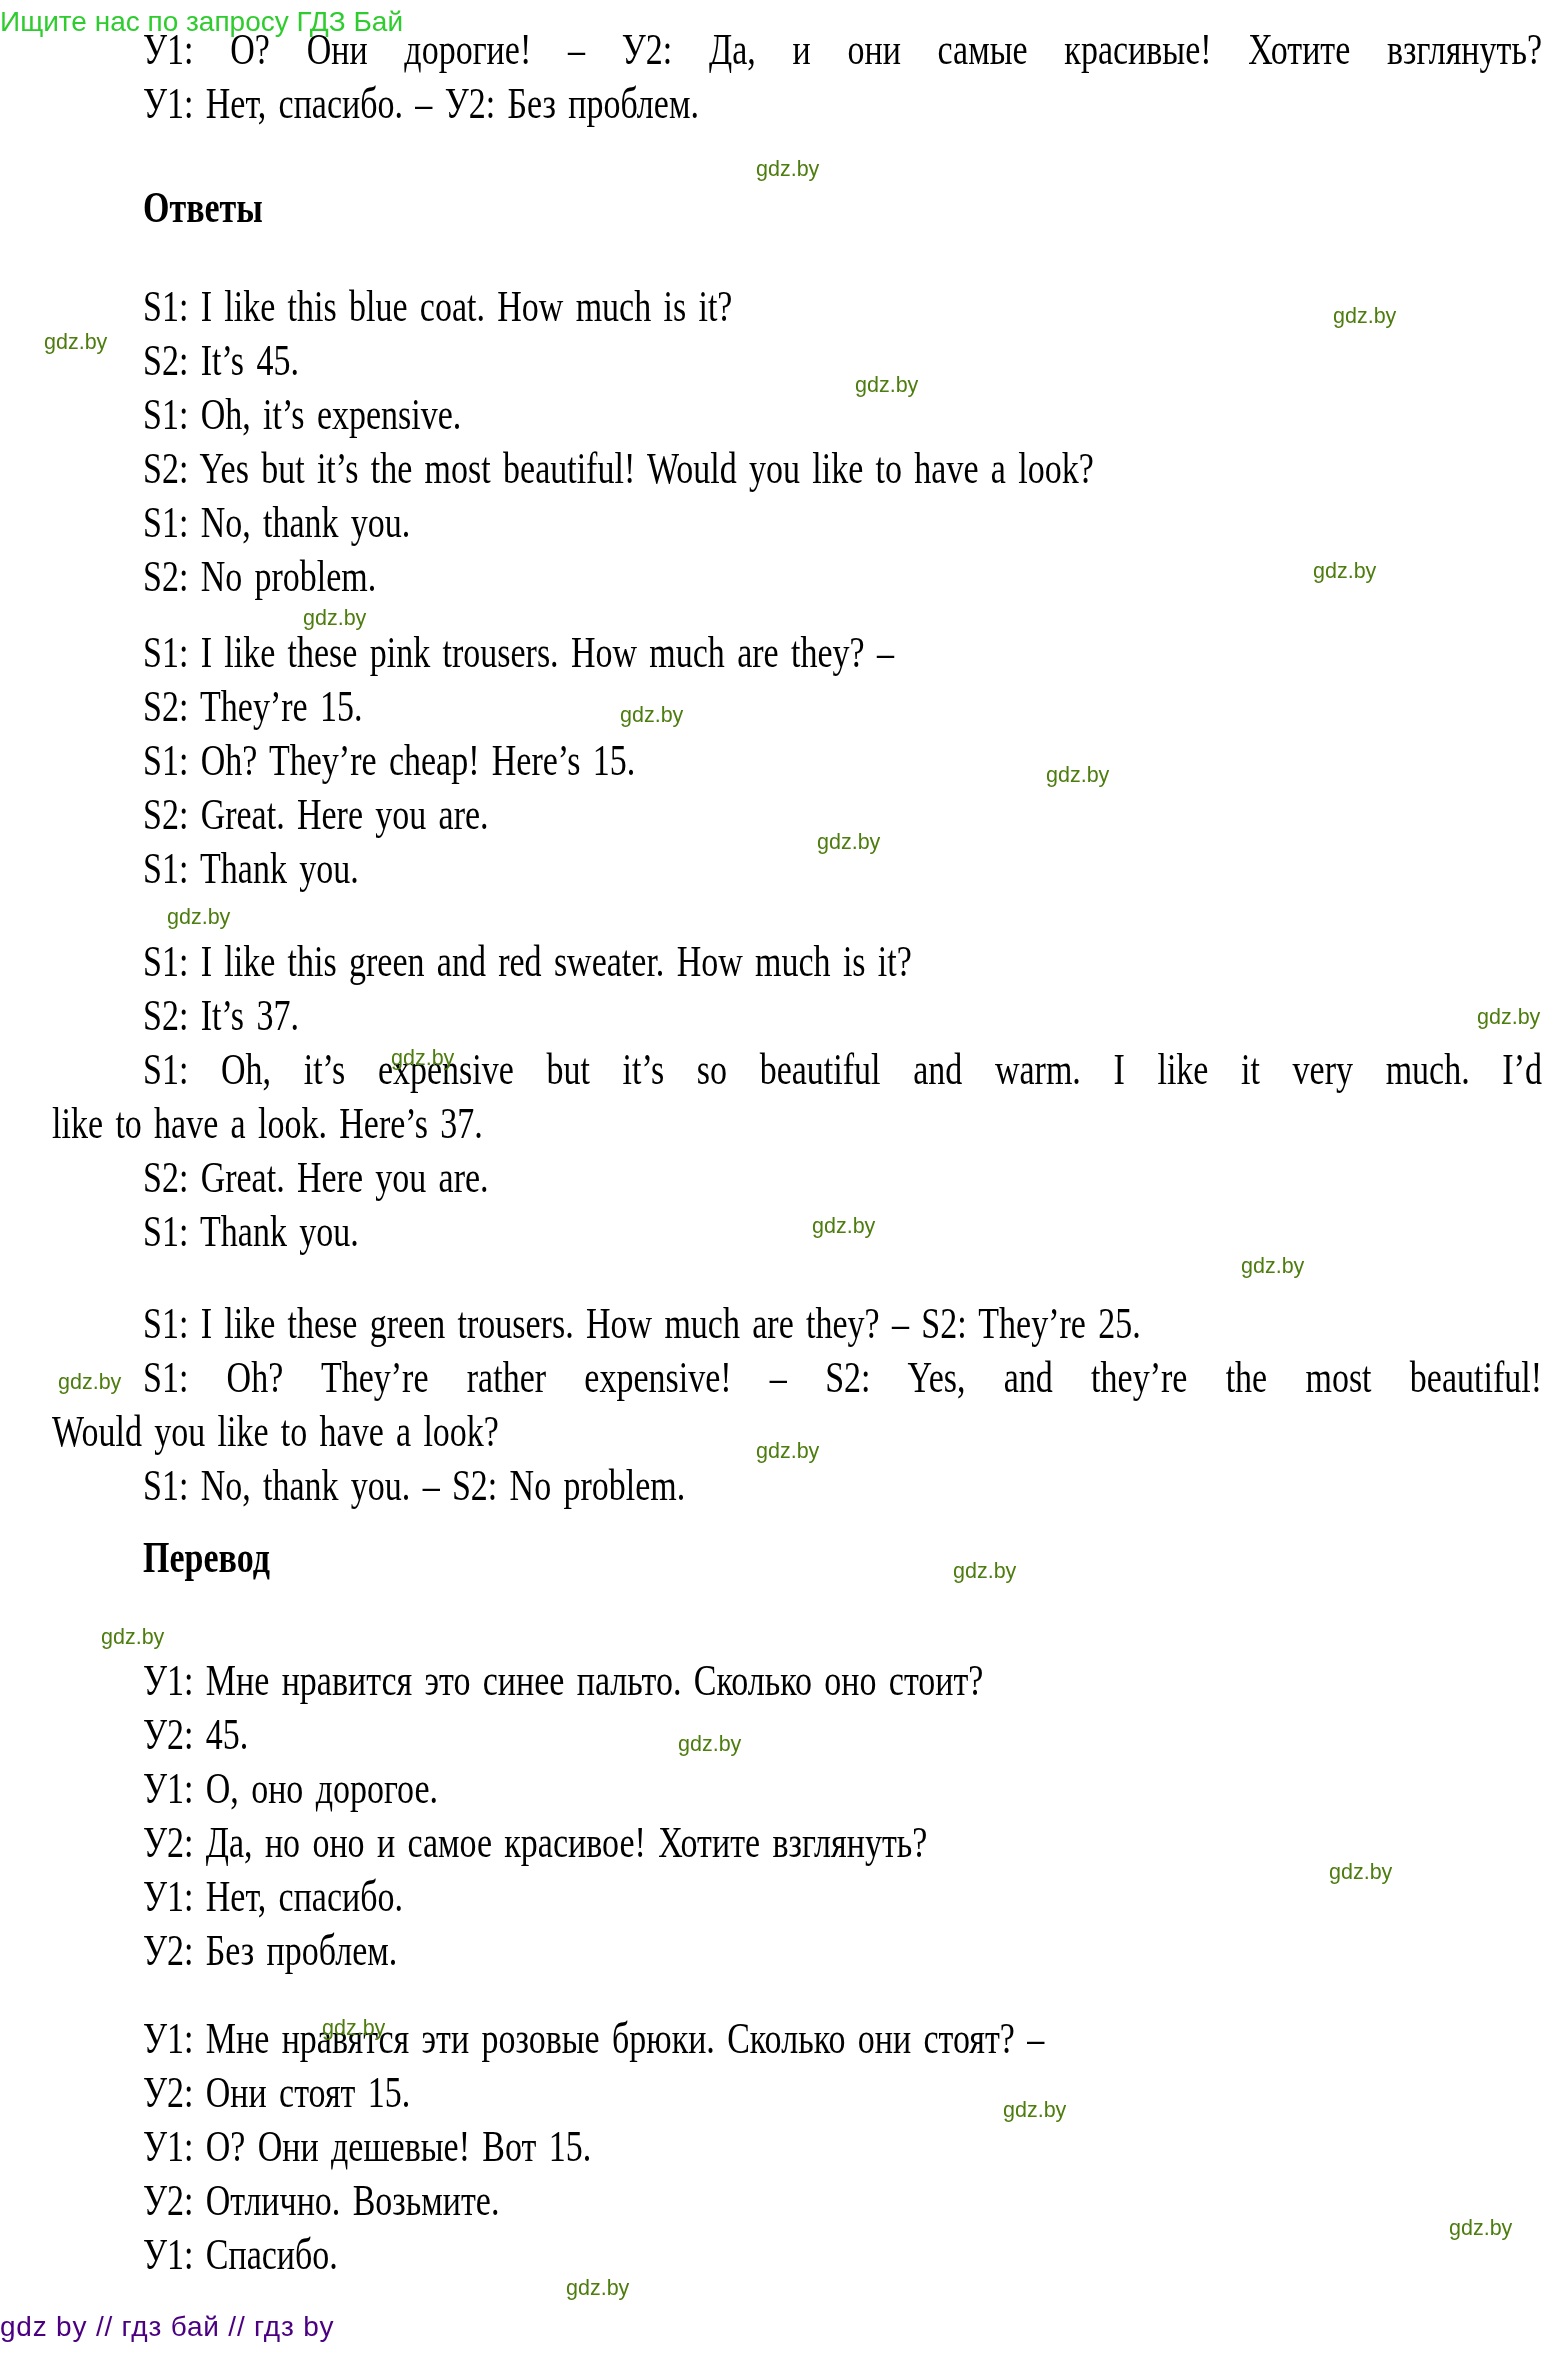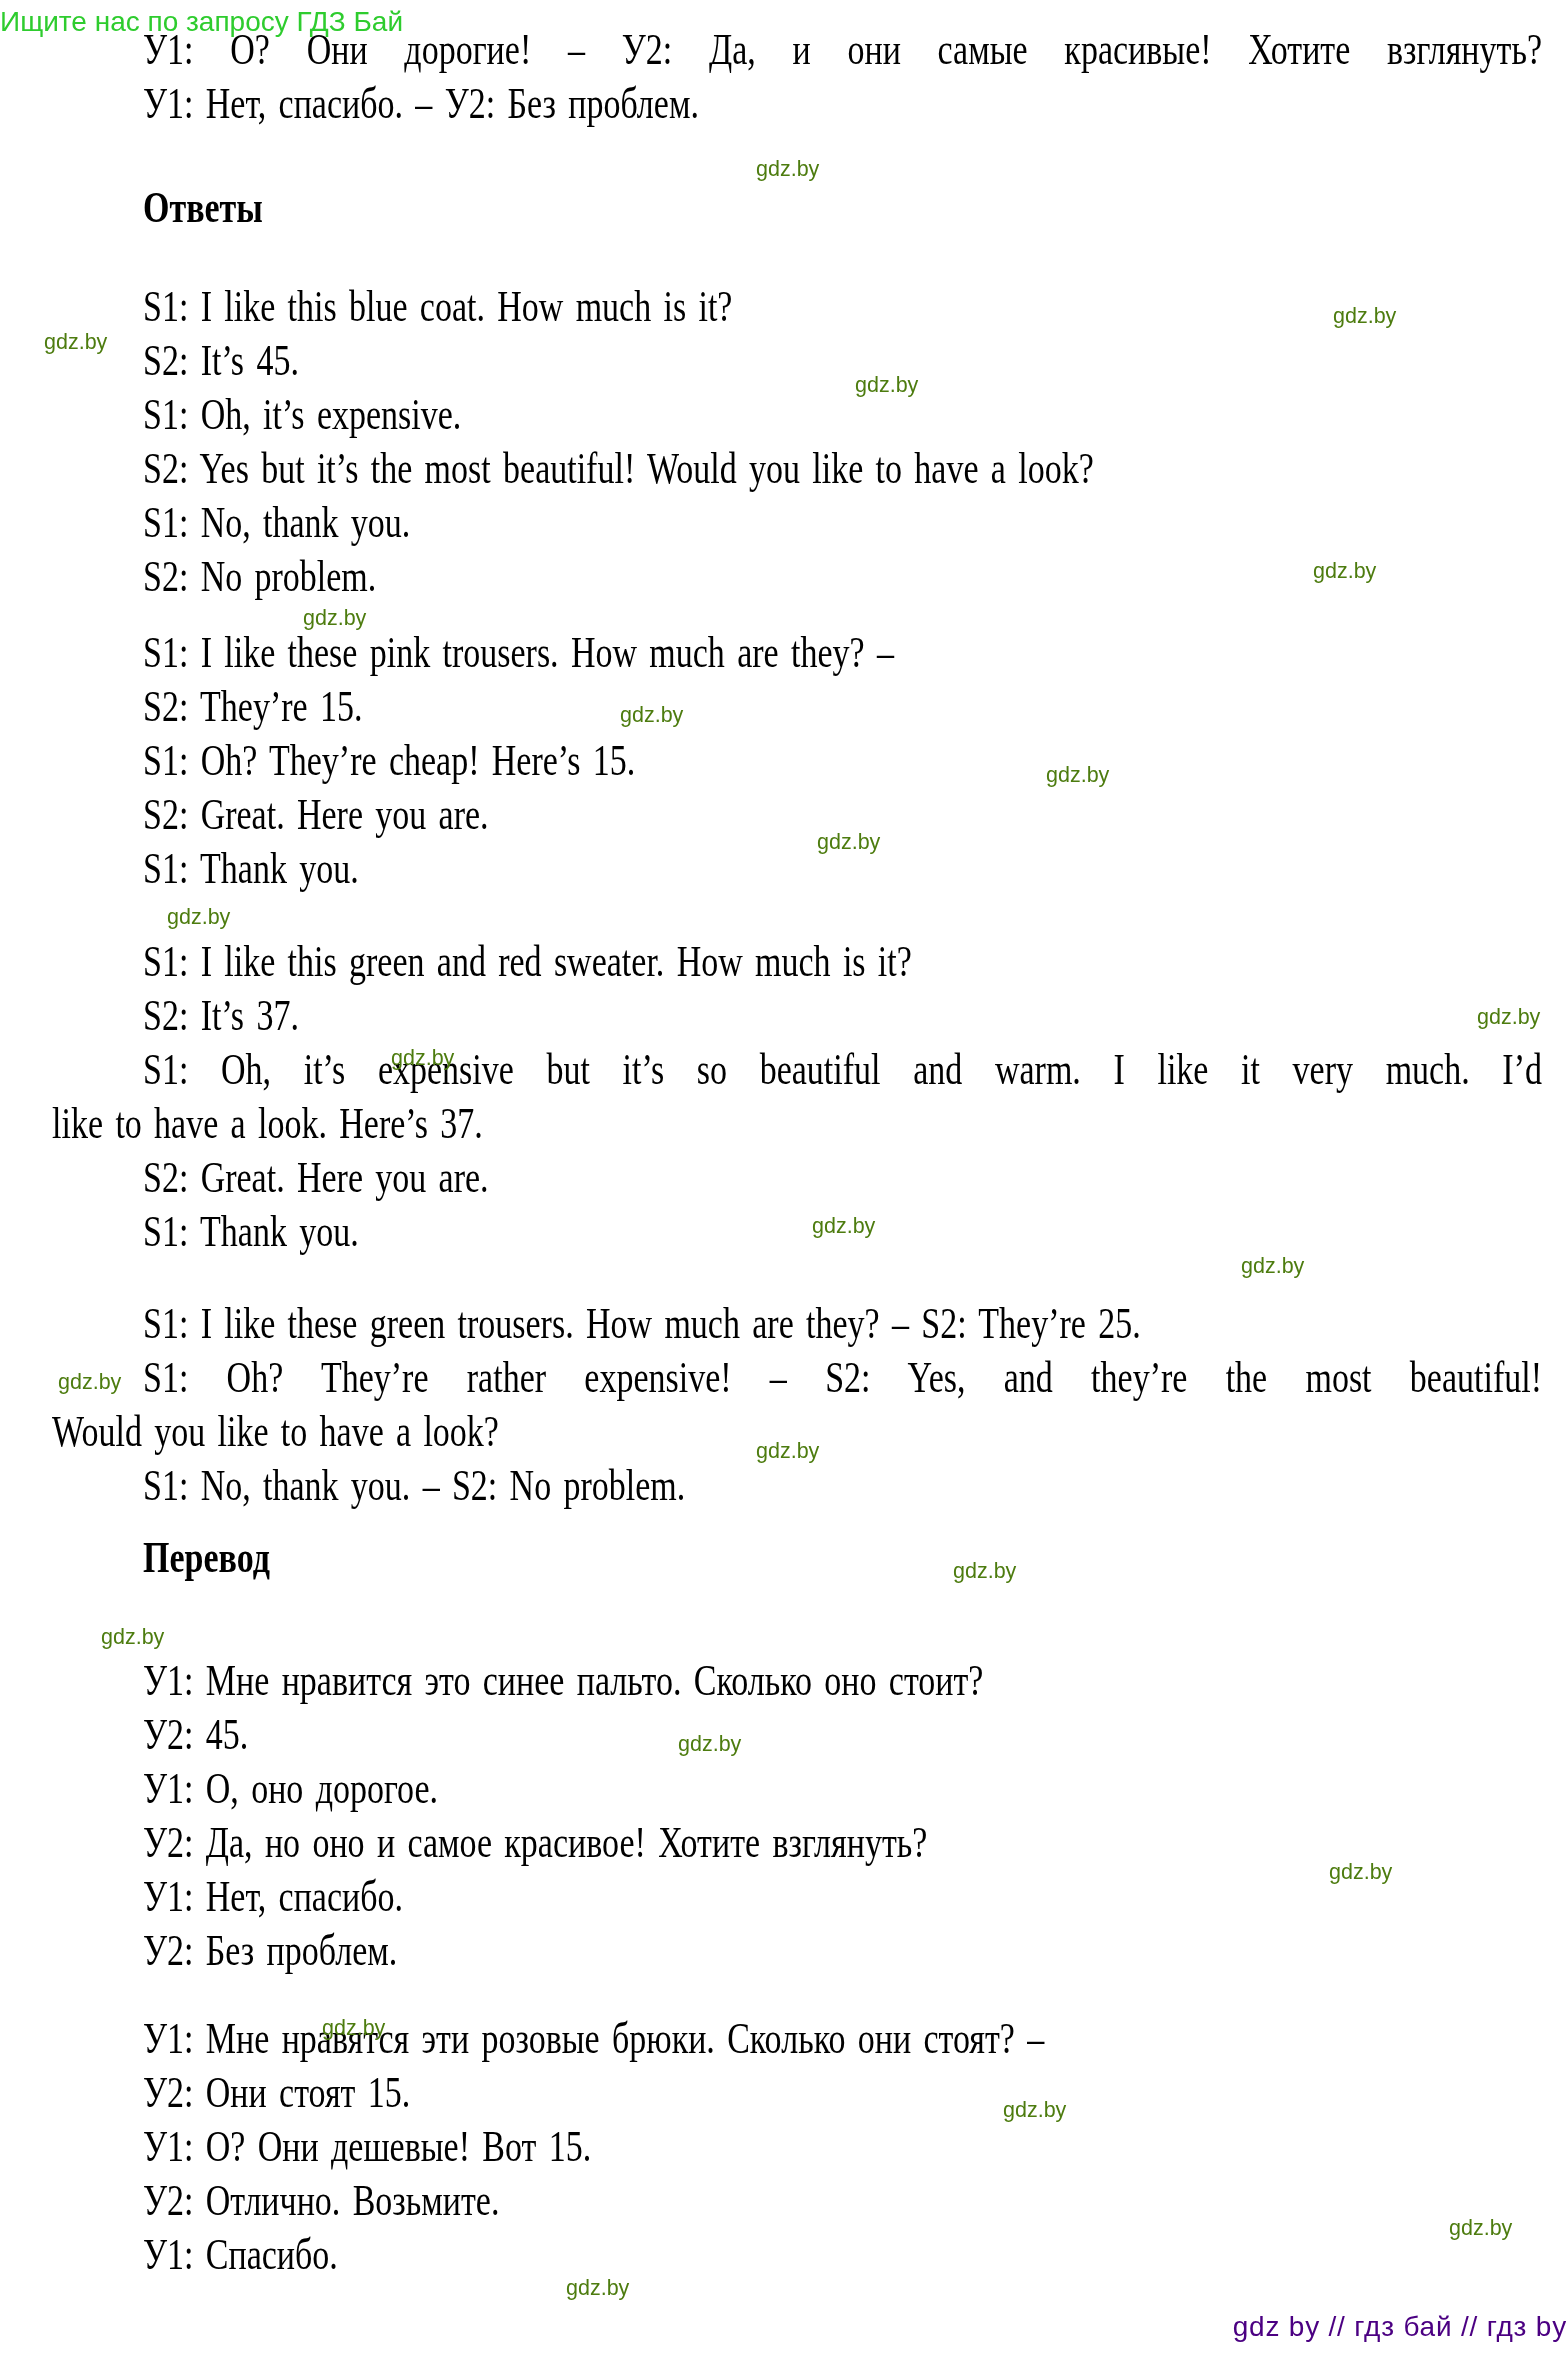--- a/index.html
+++ b/index.html
@@ -24,21 +24,21 @@
     font-family: Liberation Sans, sans-serif;
     font-size: 28px;
     font-weight: 500;
     color: #2ECC2E;
   }
   .footer {
     position: absolute;
     top: 2311px;
     left: 0;
     width: 100%;
-    text-align: right;
+    text-align: left;
     font-family: "Liberation Sans", sans-serif;
     font-size: 28px;
     color: #4B0082;
     letter-spacing: 0.8px;
   }
   .block {
     position: absolute;
     left: 46px;
     width: 1496px;
     font-size: 34px;

